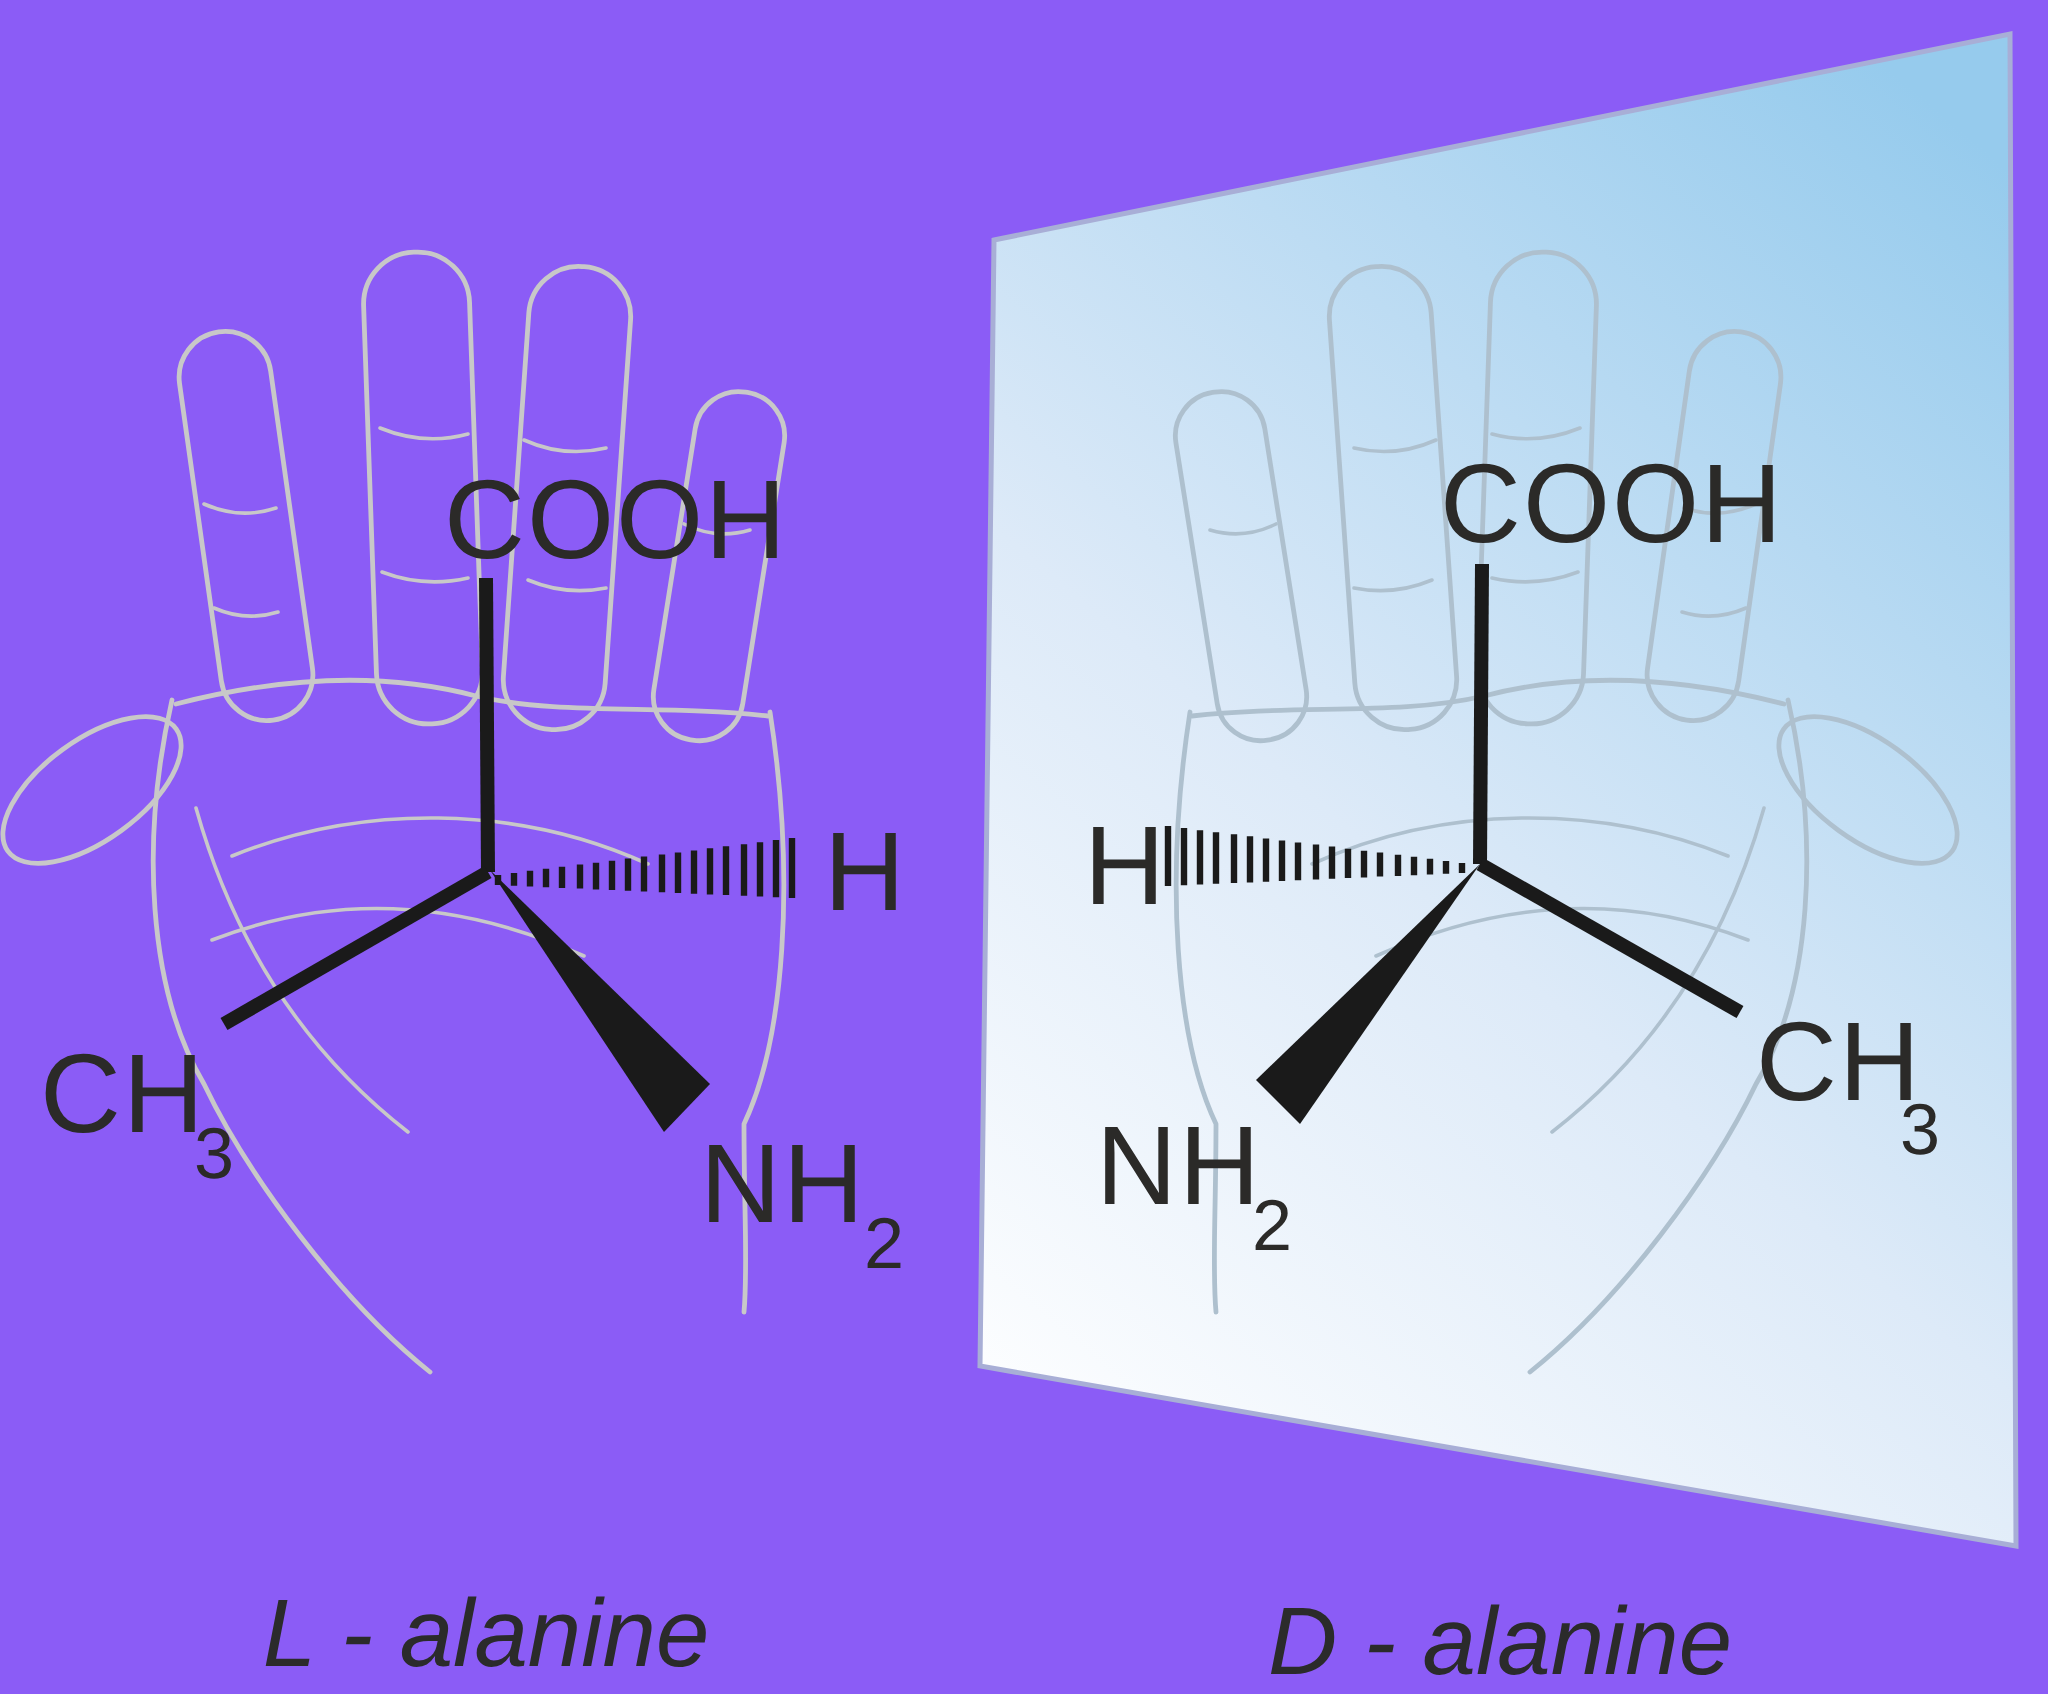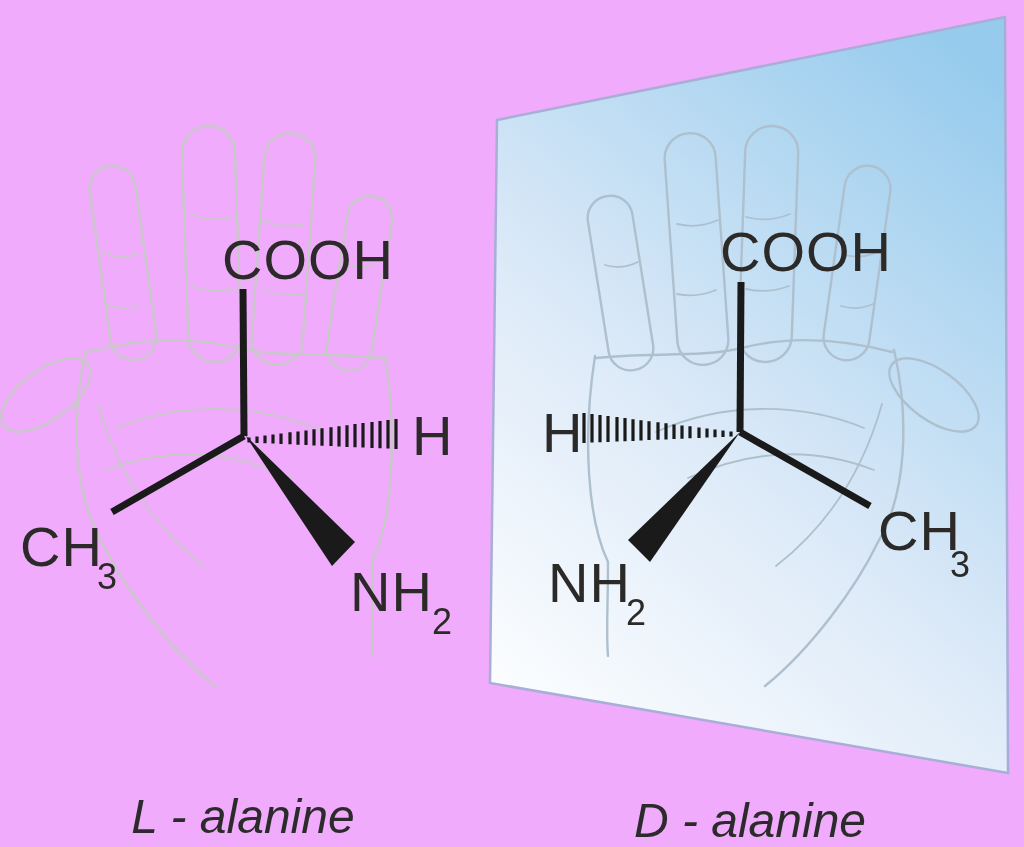--- a/index.html
+++ b/index.html
@@ -1,20 +1,20 @@
 <!DOCTYPE html>
 <html><head>
 <meta charset="utf-8">
 <style>
   html, body { margin: 0; padding: 0; background: #ffffff; }
   .stage {
     position: relative;
     width: 1024px;
     height: 847px;
-    background: #f0abfc;
+    background: #8b5cf6;
     font-family: "Liberation Sans", sans-serif;
     overflow: hidden;
   }
   svg { display: block; }
   .bond   { stroke: #1a1a1a; stroke-width: 7; stroke-linecap: butt; fill: none; }
   .hash   { stroke: #1a1a1a; stroke-width: 3.2; fill: none; }
   .wedge  { fill: #1a1a1a; stroke: none; }
   .formula { font-family: "Liberation Sans", sans-serif; font-size: 56px; fill: #2b2a28; letter-spacing: 1px; }
   .subscript { font-size: 36px; letter-spacing: 0; }
   .caption { font-family: "Liberation Sans", sans-serif; font-style: italic; font-size: 48px; fill: #2b2b2b; }

